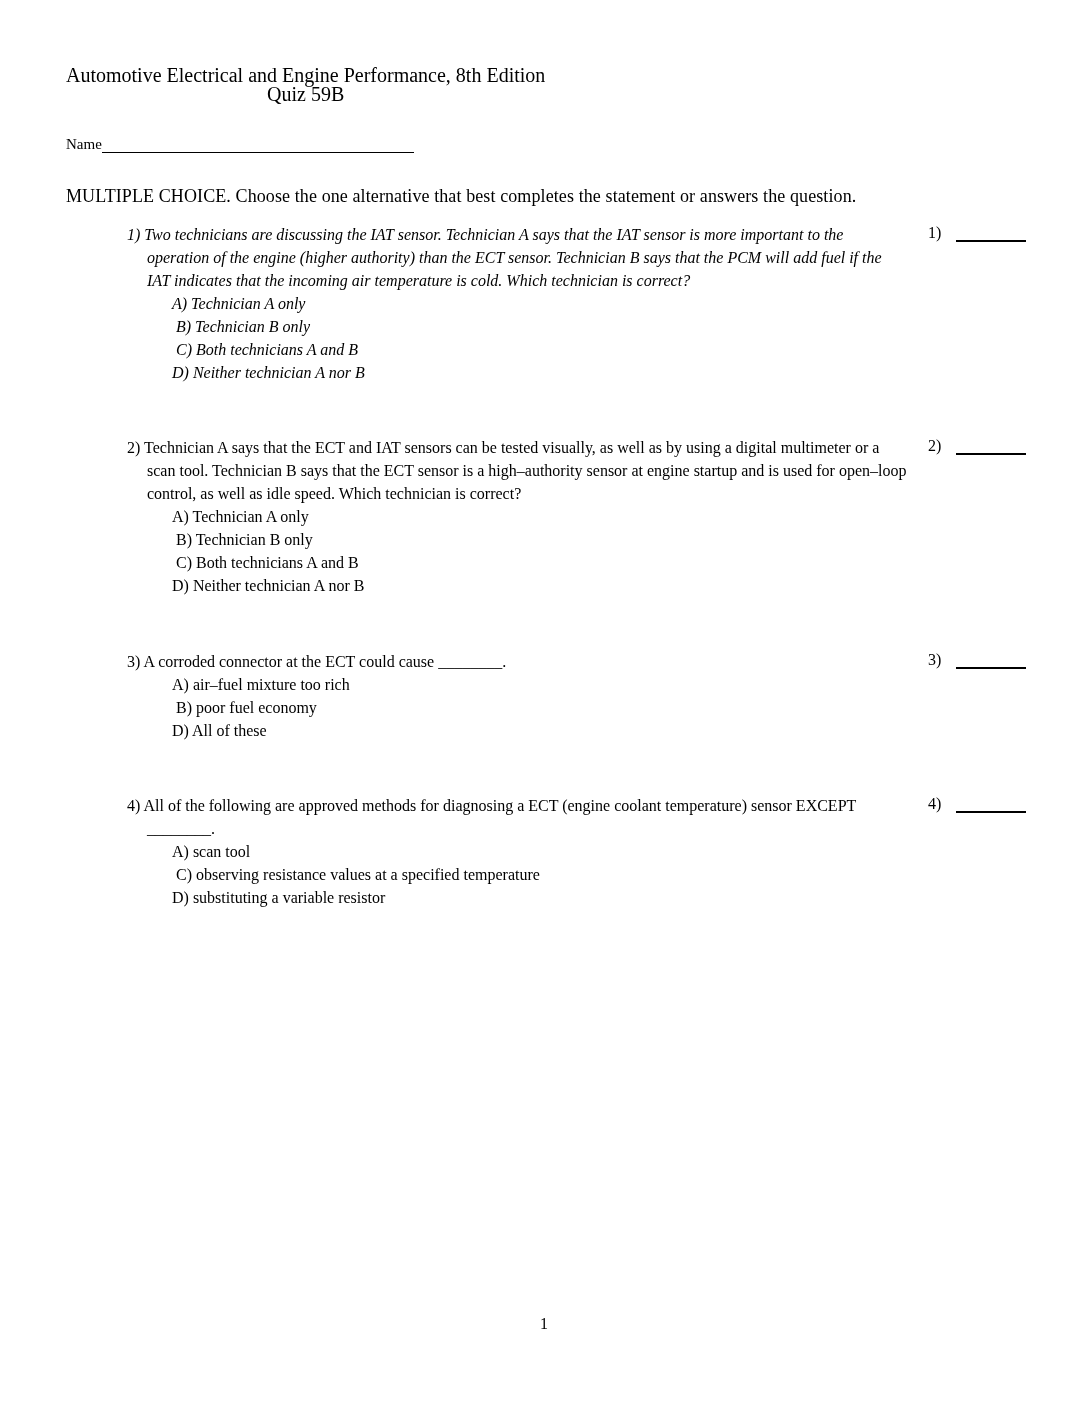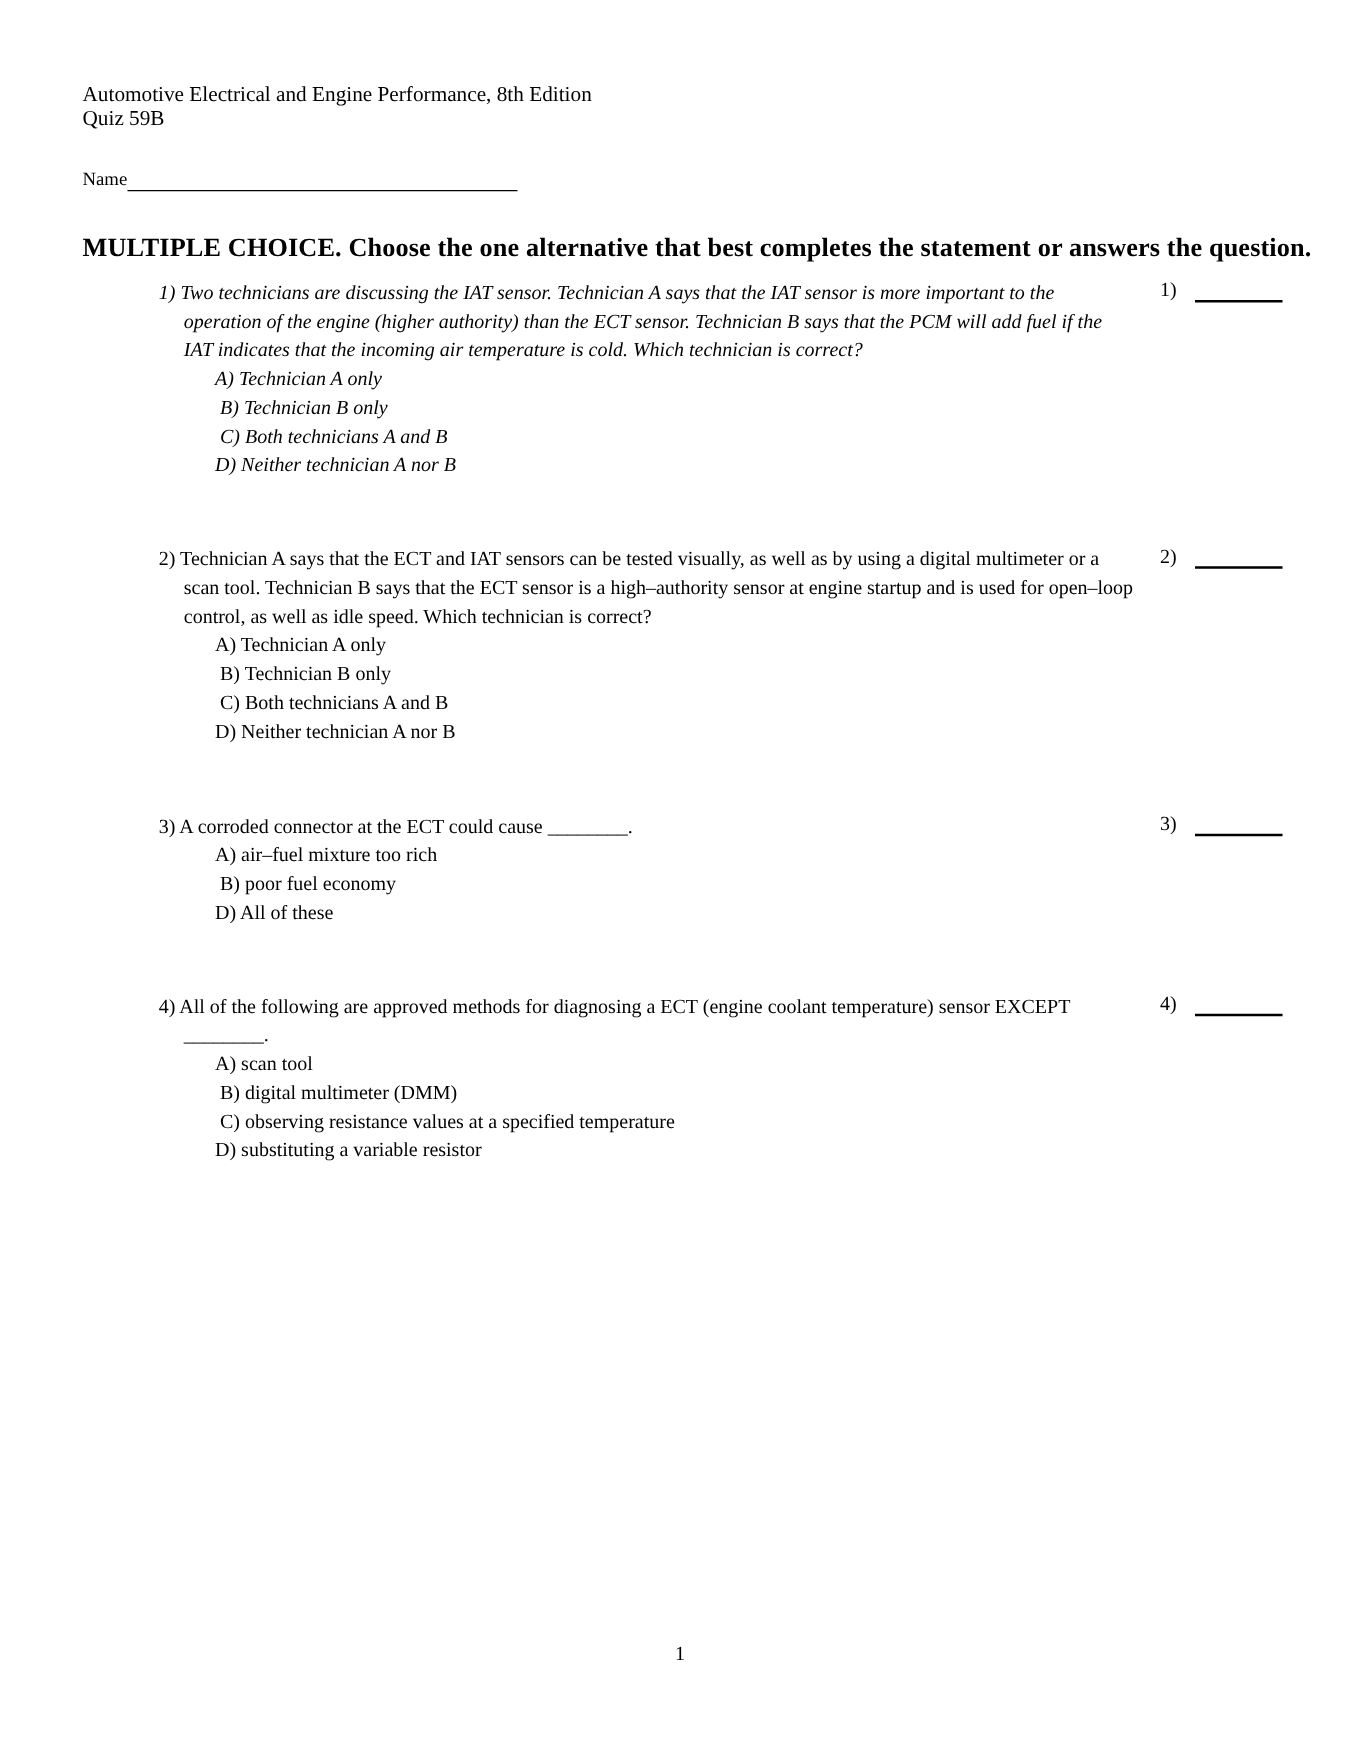--- a/index.html
+++ b/index.html
@@ -1,21 +1,21 @@
 <!DOCTYPE html>
 <html><head>
 <meta charset="utf-8">
 <style>
   html, body { margin: 0; padding: 0; background: #ffffff; }
   body { width: 1088px; height: 1408px; position: relative; overflow: hidden; color: #000; }
   .serif { font-family: "Liberation Serif", "DejaVu Serif", serif; }
-  .header { position: absolute; left: 66px; top: 66px; font-size: 17px; line-height: 19px; }
+  .header { position: absolute; left: 66px; top: 66px; font-size: 20px; line-height: 19px; text-align: center; }
   .name-row { position: absolute; left: 66px; top: 125px; font-size: 15px; display: flex; align-items: flex-end; margin-top: 11px; }
   .name-line { display: inline-block; width: 312px; border-bottom: 1px solid #000; height: 16px; }
-  .instructions { position: absolute; left: 66px; top: 186px; font-size: 21px; font-weight: bold; letter-spacing: 0.1px; text-align: right; }
+  .instructions { position: absolute; left: 66px; top: 186px; font-size: 18px; font-weight: normal; letter-spacing: 0.1px; text-align: right; }
   .question { position: absolute; left: 127px; width: 780px; font-size: 16px; line-height: 23px; }
   .q-stem { padding-left: 20px; text-indent: -20px; }
   .choices { margin-top: 0; padding-left: 45px; }
   .choice { display: block; }
   .choice.b, .choice.c { padding-left: 4px; }
   .answer-slot { position: absolute; left: 928px; font-size: 16px; display: flex; align-items: flex-end; }
   .answer-num { width: 28px; }
   .answer-line { display: inline-block; width: 70px; border-bottom: 2px solid #000; height: 14px; }
   .page-number { position: absolute; left: 0; width: 1088px; top: 1315px; text-align: center; font-size: 16px; }
 </style>
@@ -72,21 +72,20 @@
 </div>
 <div class="answer-slot" style="top:651px;">
   <span class="answer-num">3)</span>
   <span class="answer-line"></span>
 </div>
 
 <div class="question" style="top:794px;">
   <div class="q-stem"><span>4)</span> <span>All of the following are approved methods for diagnosing a ECT (engine coolant temperature) sensor EXCEPT ________.</span></div>
   <div class="choices">
     <span class="choice a">A) scan tool</span>
-    <span class="choice b">B) digital multimeter (DMM)</span>
     <span class="choice c">C) observing resistance values at a specified temperature</span>
     <span class="choice d">D) substituting a variable resistor</span>
   </div>
 </div>
 <div class="answer-slot" style="top:795px;">
   <span class="answer-num">4)</span>
   <span class="answer-line"></span>
 </div>
 
 <div class="page-number">1</div>

